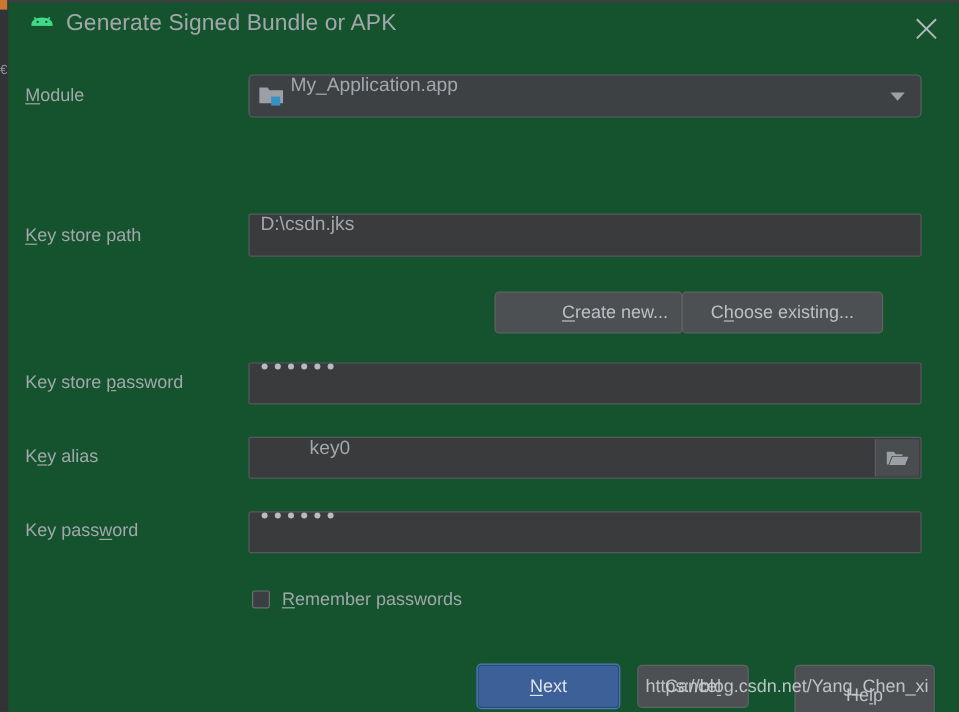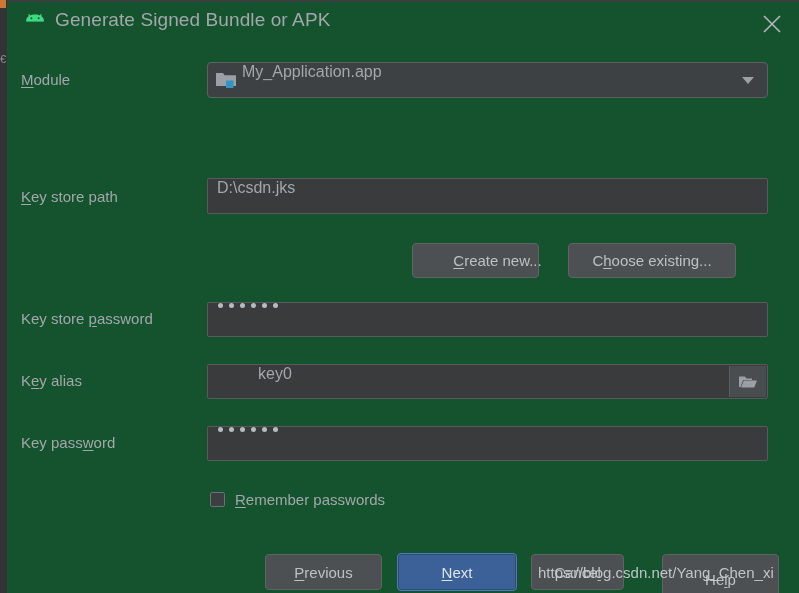--- a/index.html
+++ b/index.html
@@ -249,21 +249,21 @@
       <div class="value" style="padding-left:34px;">My_Application.app</div>
       <div class="combo-arrow"></div>
     </div>
 
     <div class="label" style="left:14px; top:186px;text-align:center;"><u>K</u><span>ey store path</span></div>
 
     <div class="field" style="left:200px; top:176px; width:561px; height:36px;">
       <div class="value">D:\csdn.jks</div>
     </div>
 
-    <div class="btn" style="left:405px; top:241px; width:127px; height:35px;padding-left:44px;">
+    <div class="btn" style="left:405px; top:241px; width:157px; height:35px;padding-left:44px;">
       <span><u>C</u><span>reate new...</span></span>
     </div>
 
     <div class="btn" style="left:561px; top:241px; width:168px; height:35px;">
       <span><span>C</span><u>h</u><span>oose existing...</span></span>
     </div>
 
     <div class="label" style="left:14px; top:308px;"><span>Key store </span><u>p</u><span>assword</span></div>
 
     <div class="field" style="left:200px; top:300px; width:561px; height:35px;">
@@ -300,23 +300,20 @@
           <i></i>
           <i></i>
       </div>
     </div>
 
     <div class="checkbox-row" style="left:203px; top:489px;justify-content:center;">
       <div class="checkbox-box"></div>
       <div class="checkbox-label"><u>R</u><span>emember passwords</span></div>
     </div>
 
-    <div class="btn" style="left:258px; top:552px; width:117px; height:36px;">
-      <span><u>P</u><span>revious</span></span>
-    </div>
 
     <div class="btn primary" style="left:390px; top:551px; width:120px; height:38px;">
       <span><u>N</u><span>ext</span></span>
     </div>
 
     <div class="btn" style="left:524px; top:552px; width:93px; height:36px;">
       <span><span>Cance</span><u>l</u></span>
     </div>
 
     <div class="btn" style="left:655px; top:552px; width:117px; height:51px;">

